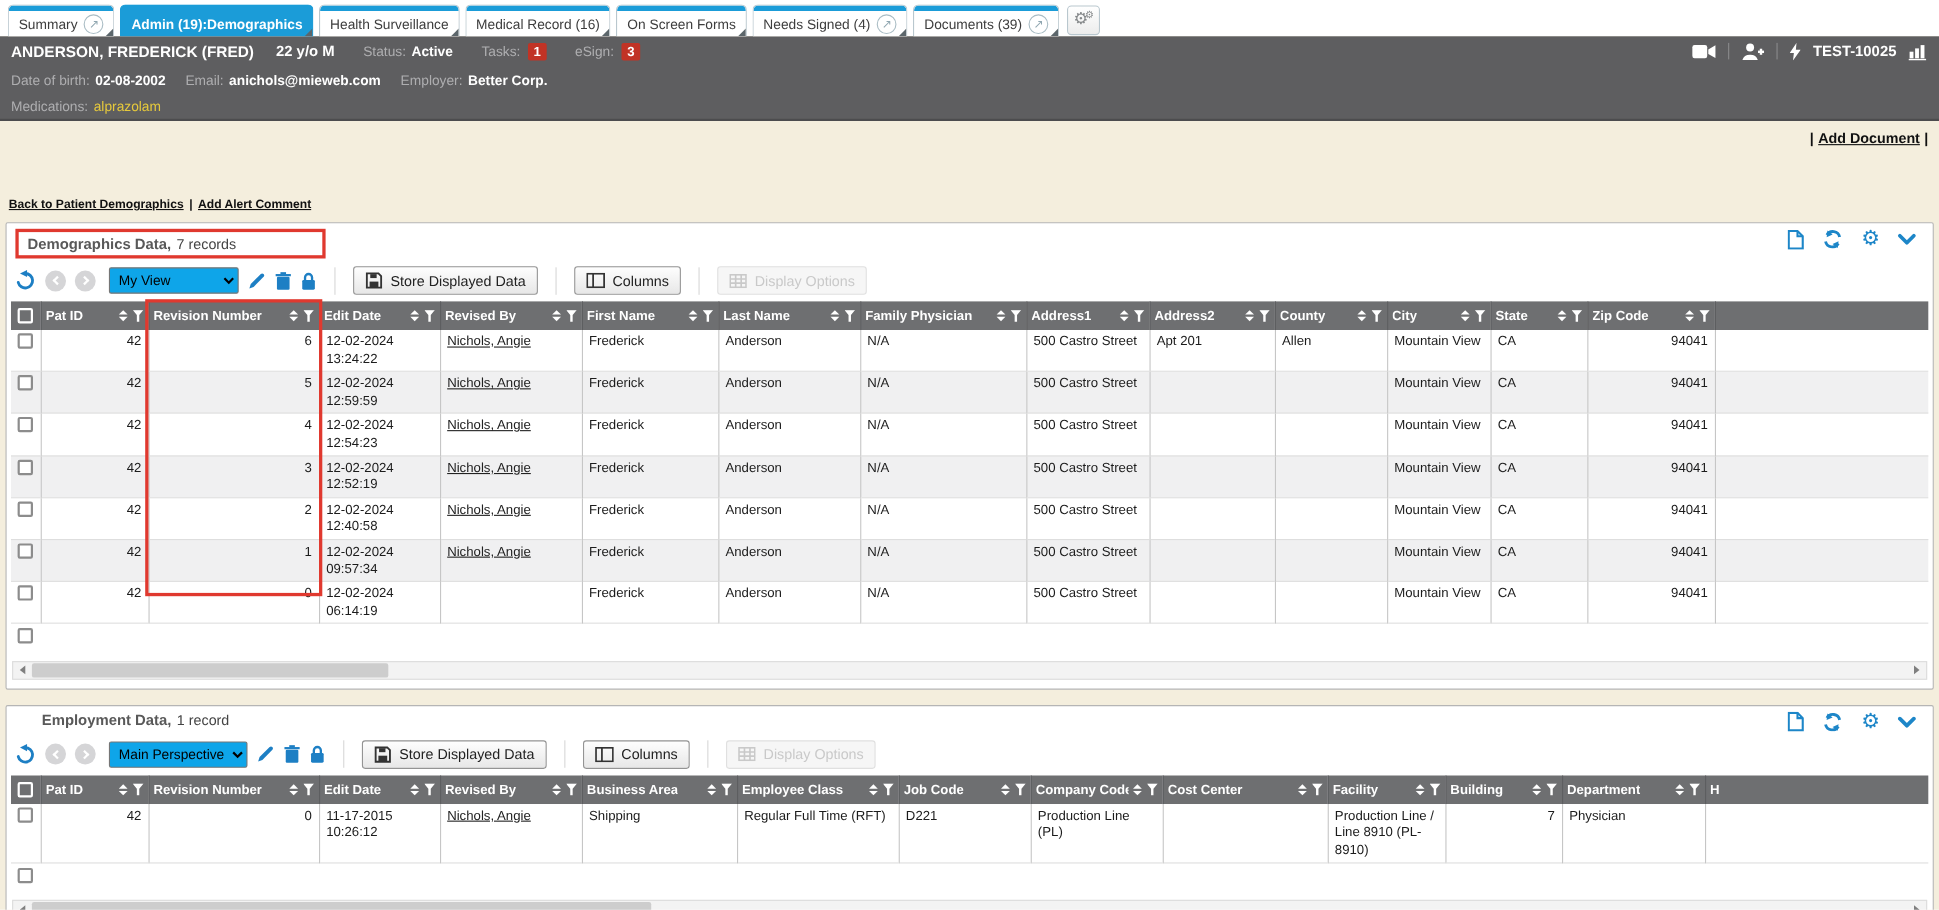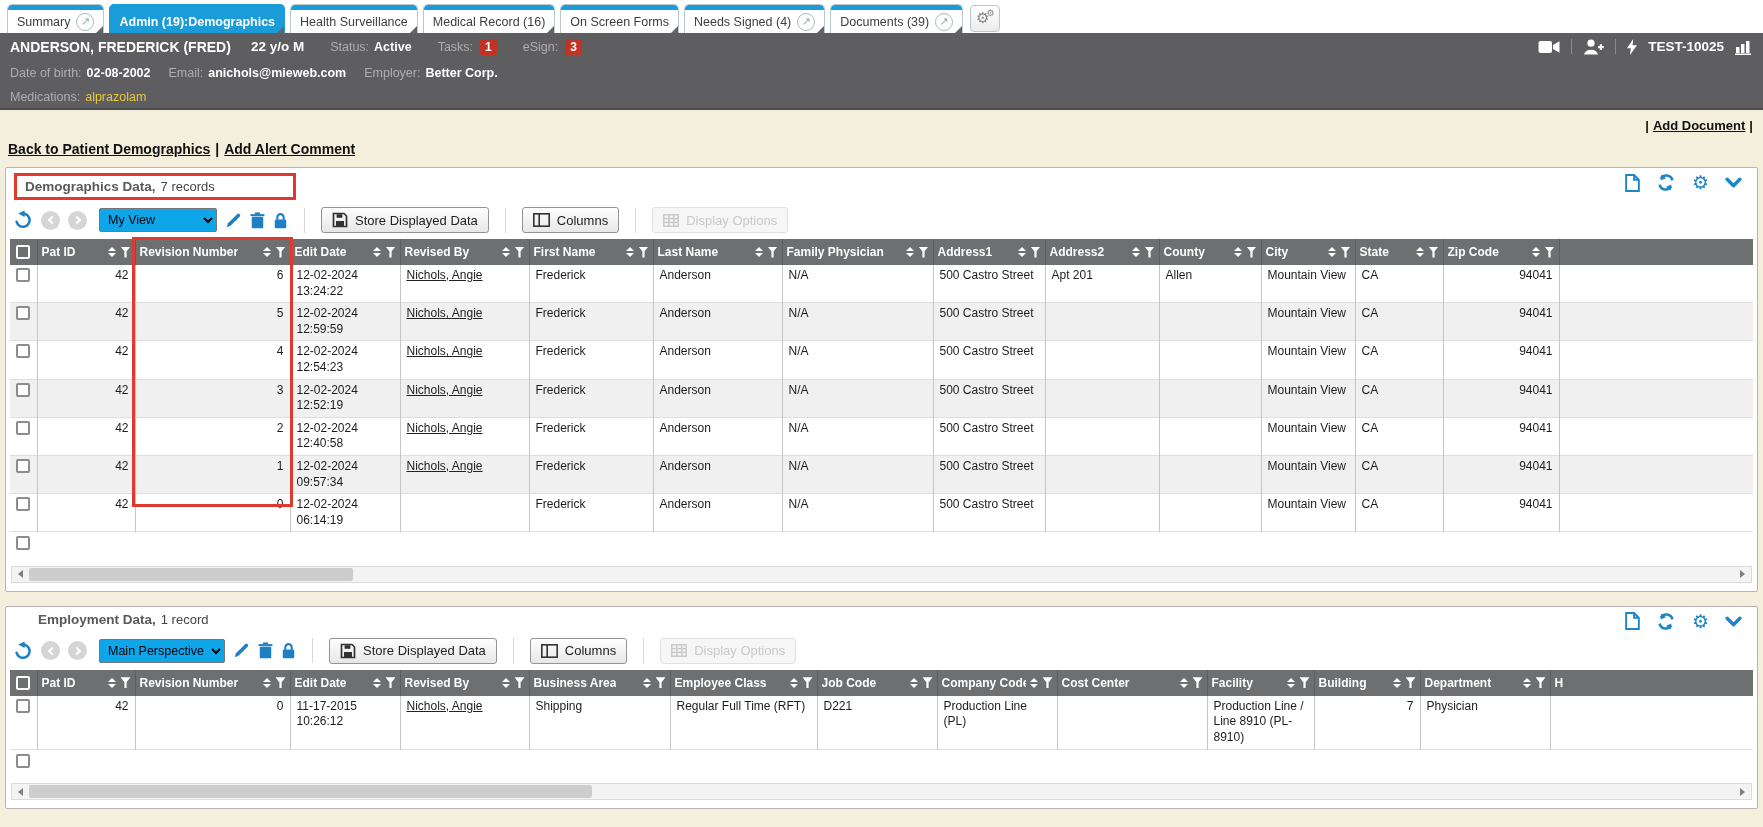--- a/index.html
+++ b/index.html
@@ -39,21 +39,21 @@
   .pbar-right{margin-left:auto;display:flex;align-items:center;gap:11px;}
   .psep{width:1px;height:15px;background:#8a8a8c;}
   .station{font-weight:bold;font-size:13.5px;}
   .med-val{color:#e6c93c;font-size:12.5px;margin-left:5px;}
   .icon{display:inline-flex;align-items:center;justify-content:center;cursor:pointer;}
 
   
   .content{padding:4px 0 0 0;}
   .docrow{display:flex;justify-content:flex-end;align-items:center;font-size:13px;font-weight:bold;
           padding:4px 10px 0 0;color:#111;gap:4px;}
-  .backrow{display:flex;align-items:center;font-size:14px;font-weight:bold;padding:8px 0 6px 8px;color:#111;gap:5px;}
+  .backrow{display:flex;align-items:center;font-size:11px;font-weight:bold;padding:8px 0 6px 8px;color:#111;gap:5px;margin-top:39px;}
   a.plink{color:#111;text-decoration:underline;cursor:pointer;}
   .pipe{text-decoration:none;}
 
   
   .panel{background:#fff;border:1px solid #b5b5b5;border-radius:2px;margin:4px 5px 0 5px;padding:0 3px 8px 3px;}
   .phead{display:flex;align-items:flex-start;padding:5px 6px 4px 5px;}
   .ptitle{font-weight:bold;color:#595959;font-size:13.5px;white-space:nowrap;}
   .pcount{color:#444;font-size:13px;margin-left:5px;white-space:nowrap;}
   .title-redbox{display:inline-flex;align-items:center;border:3px solid #e0392f;padding:3px 8px;min-width:282px;background:#fff;}
   .indent{margin-left:24px;}

